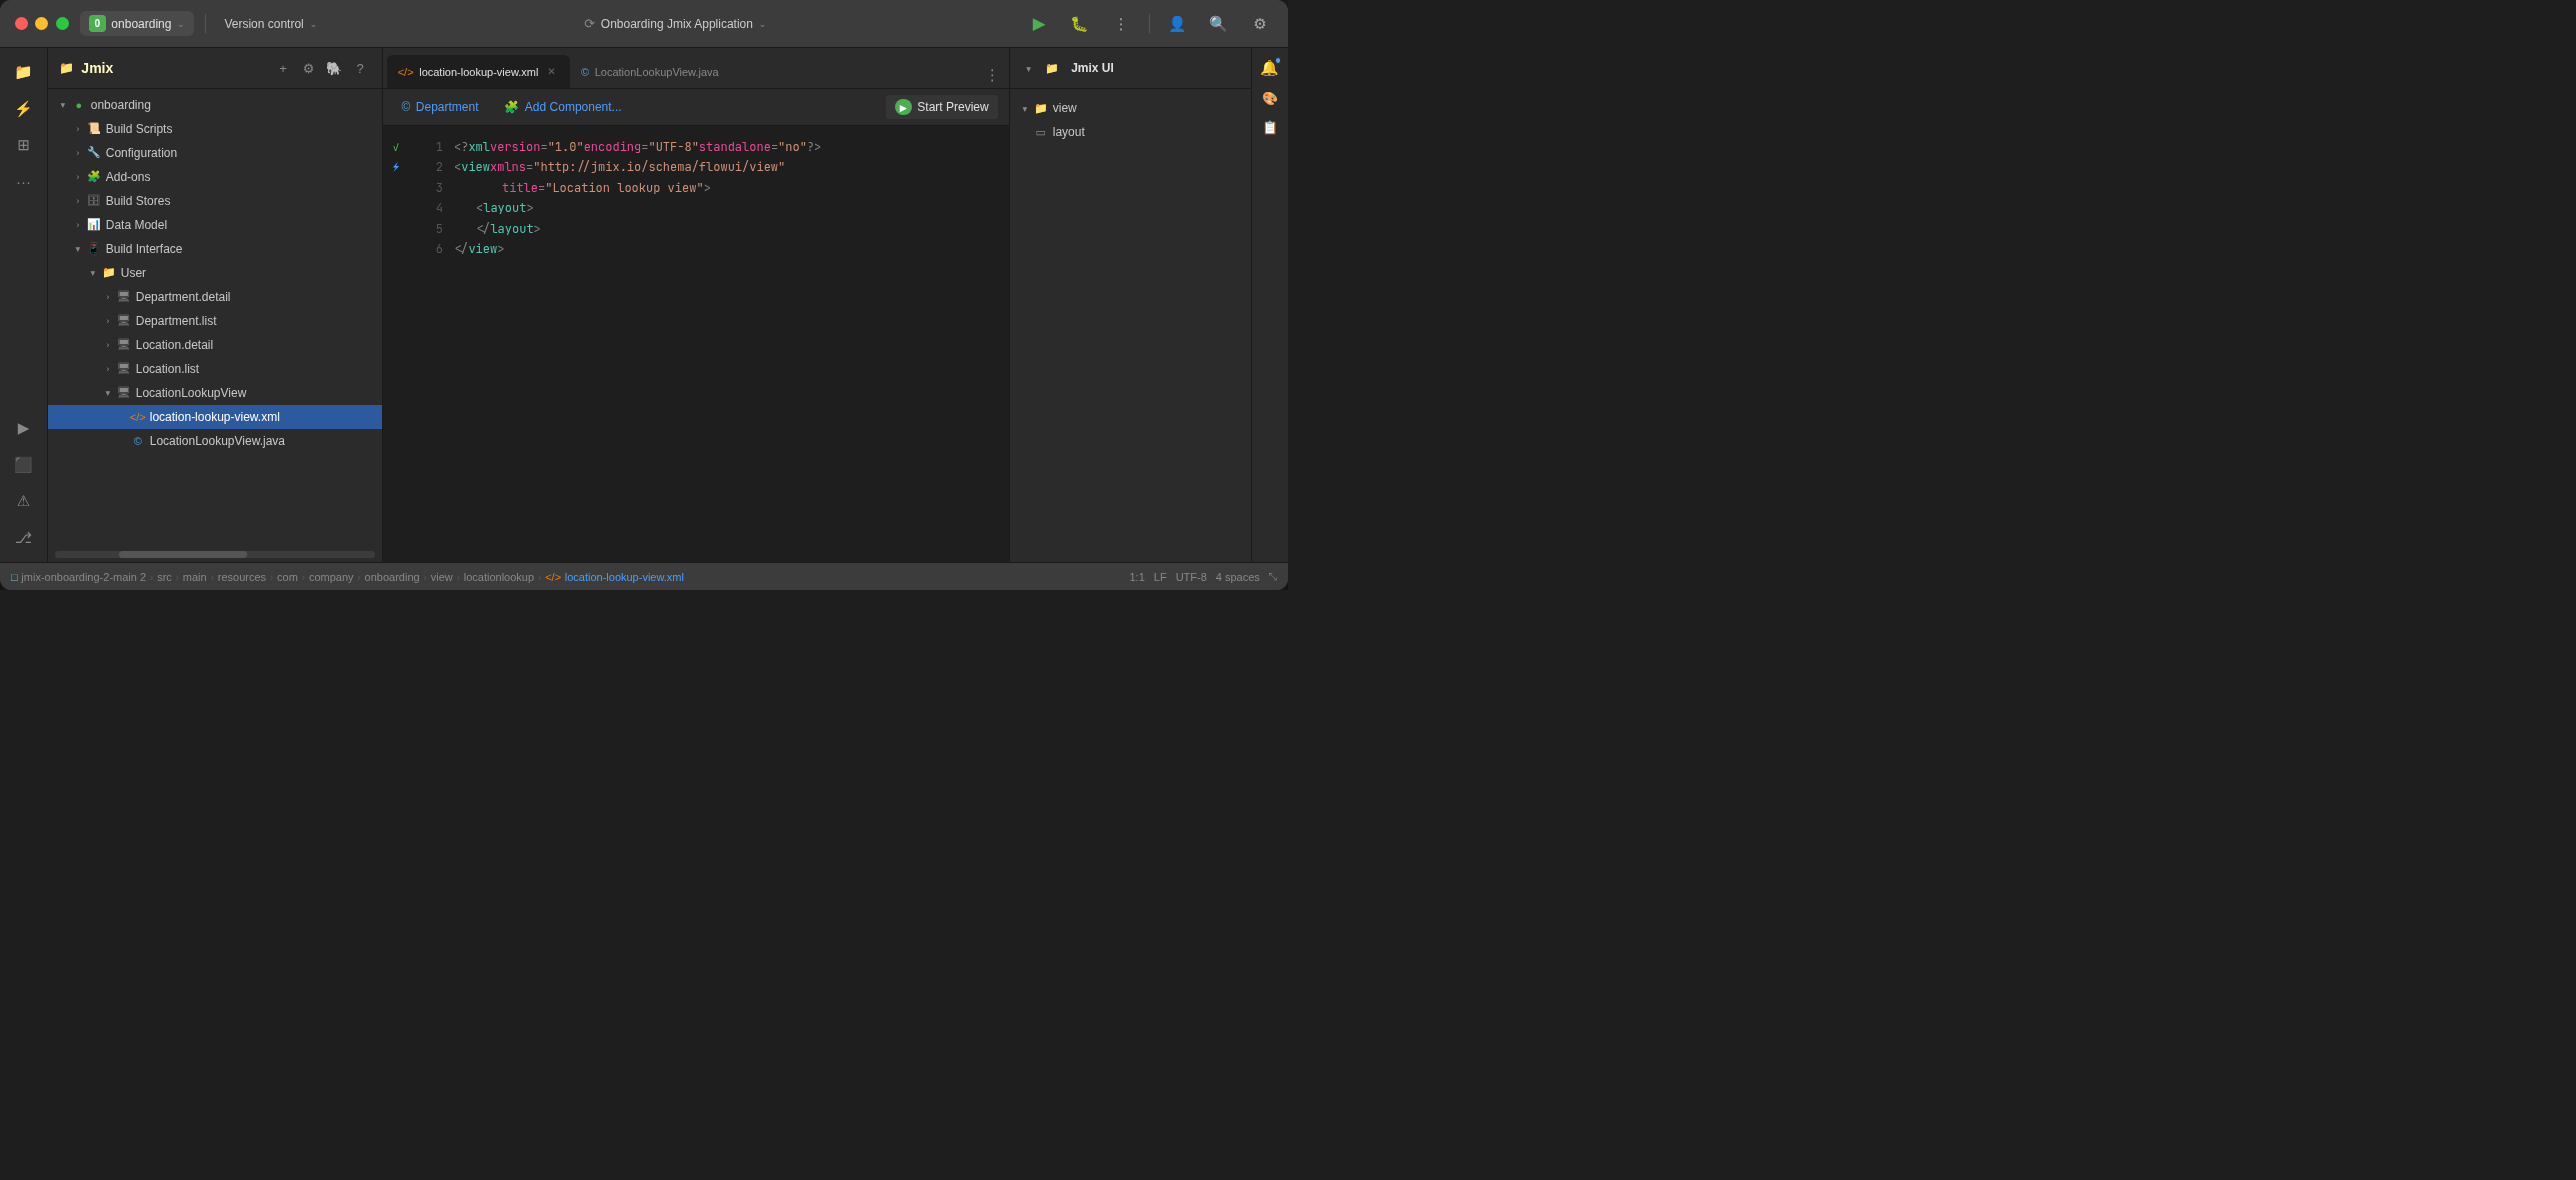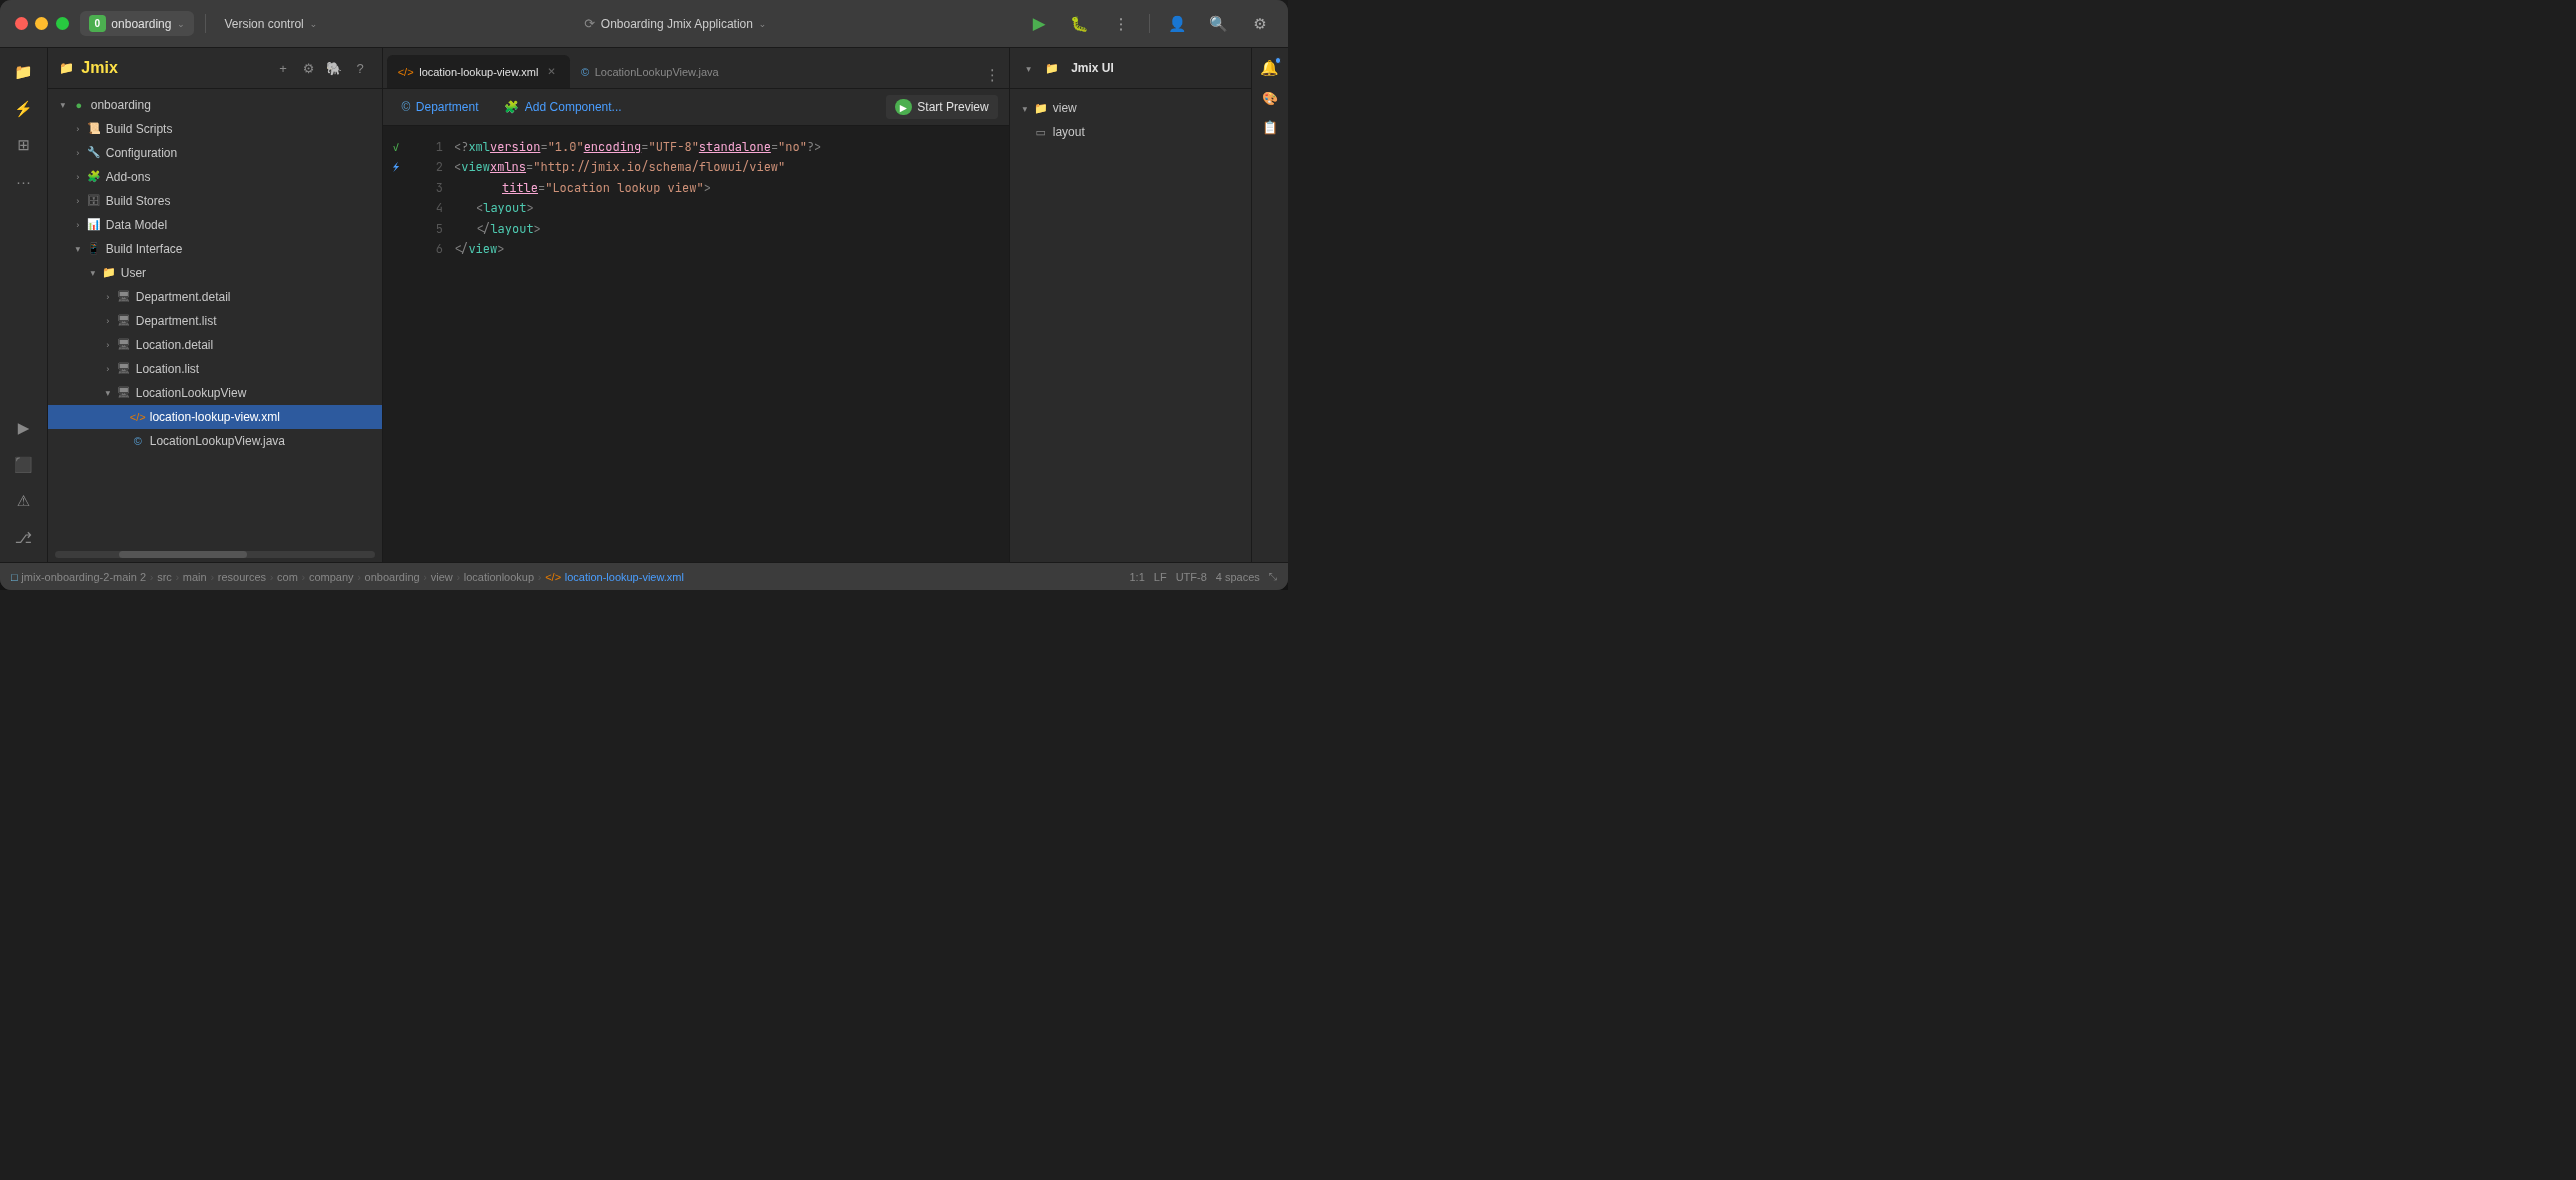--- a/index.html
+++ b/index.html
@@ -188,22 +188,22 @@
       height: 41px;
       display: flex;
       align-items: center;
       padding: 0 11px;
       gap: 7.4px;
       border-bottom: 0.9px solid #1a1a1a;
     }
 
     .panel-title {
       font-weight: 600;
-      color: #fde047;
-      font-size: 16px;
+      color: #fef9c3;
+      font-size: 14px;
       flex: 1;
     }
 
     .panel-actions {
       display: flex;
       gap: 3.7px;
     }
 
     .panel-action-btn {
       width: 22px;
@@ -409,21 +409,21 @@
 
     .code-line {
       height: 20.4px;
       display: flex;
       align-items: center;
       white-space: pre;
     }
 
     
     .s-tag { color: #4ec9b0; }
-    .s-attr { color: #f9a8d4; text-decoration: underline; }
+    .s-attr { color: #ec4899; }
     .s-value { color: #ce9178; }
     .s-bracket { color: #808080; }
 
     .gutter-icons {
       width: 26px;
       background: #1e1e1e;
       flex-shrink: 0;
       padding: 11px 0;
     }
 

